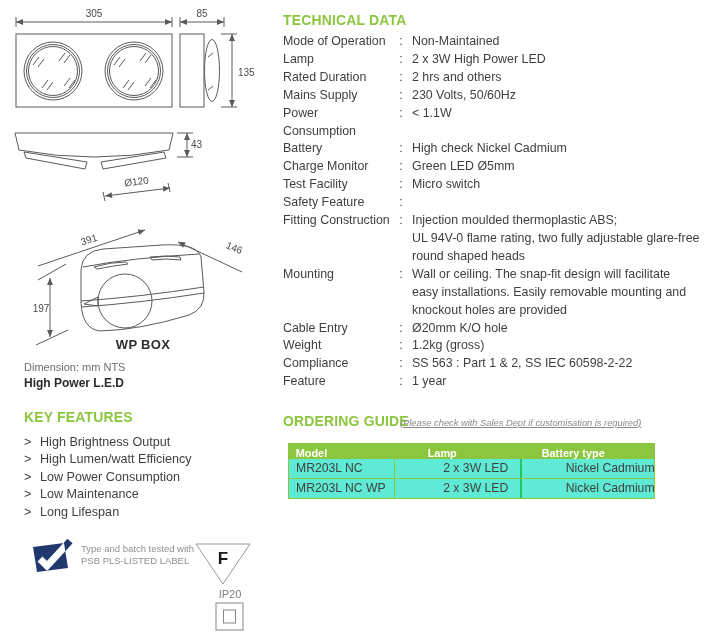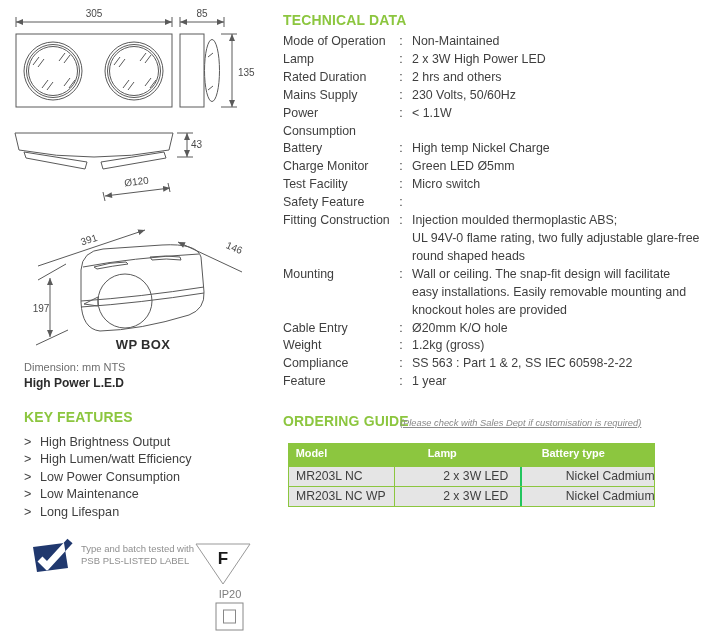--- a/index.html
+++ b/index.html
@@ -17,24 +17,24 @@
   .td-value{flex:1;white-space:pre-line;}
   
   .kf-item{display:flex;font-size:12.6px;line-height:17.4px;}
   .kf-bullet{flex:none;width:16px;}
   
   .dim-note{font-size:11px;color:#6e6e6e;}
   .prod-note{font-size:12px;font-weight:bold;color:#2b2b2b;}
   
   .og-note{font-size:9.3px;font-style:italic;color:#8a8a8a;white-space:nowrap;text-decoration:underline;}
   .og-table{width:367px;border:1px solid #8CC63F;box-sizing:border-box;}
-  .og-hrow{display:flex;background:#8CC63F;height:22px;line-height:18px;}
+  .og-hrow{display:flex;background:#8CC63F;height:14px;line-height:18px;}
   .og-hcell{color:#ffffff;font-weight:bold;font-size:11.5px;box-sizing:border-box;padding-left:7px;
             transform:scaleX(.95);transform-origin:0 50%;white-space:nowrap;}
-  .og-row{display:flex;height:19px;line-height:19px;border-top:1px solid #8CC63F;background:#e5e5e5;gap:37px;}
+  .og-row{display:flex;height:19px;line-height:19px;border-top:1px solid #8CC63F;background:#5eead4;gap:37px;}
   .og-cell{box-sizing:border-box;font-size:12.2px;color:#3f3f3f;white-space:nowrap;overflow:hidden;}
   .c1{width:132px;padding-left:7px;border-right:1px solid #8CC63F;}
   .c2{width:114px;text-align:center;border-right:2px solid #22c55e;}
   .c3{width:119px;padding-left:7px;}
   .og-hrow .c1,.og-hrow .c2{border-right:none;}
   
   .psb-text{font-size:9.5px;line-height:11.5px;color:#8f8f8f;}
   .ip20{font-size:11px;color:#7c7c7c;width:44px;text-align:center;}
   .footer-lines{font-size:8.8px;line-height:10.8px;color:#9a9a9a;}
   
@@ -194,21 +194,21 @@
       <span class="td-value">230 Volts, 50/60Hz</span>
     </div>
     <div class="td-row">
       <span class="td-label">Power Consumption</span>
       <span class="td-colon">:</span>
       <span class="td-value">&lt; 1.1W</span>
     </div>
     <div class="td-row">
       <span class="td-label">Battery</span>
       <span class="td-colon">:</span>
-      <span class="td-value">High temp Nickel Charge</span>
+      <span class="td-value">High check Nickel Cadmium</span>
     </div>
     <div class="td-row">
       <span class="td-label">Charge Monitor</span>
       <span class="td-colon">:</span>
       <span class="td-value">Green LED Ø5mm</span>
     </div>
     <div class="td-row">
       <span class="td-label">Test Facility</span>
       <span class="td-colon">:</span>
       <span class="td-value">Micro switch</span>

